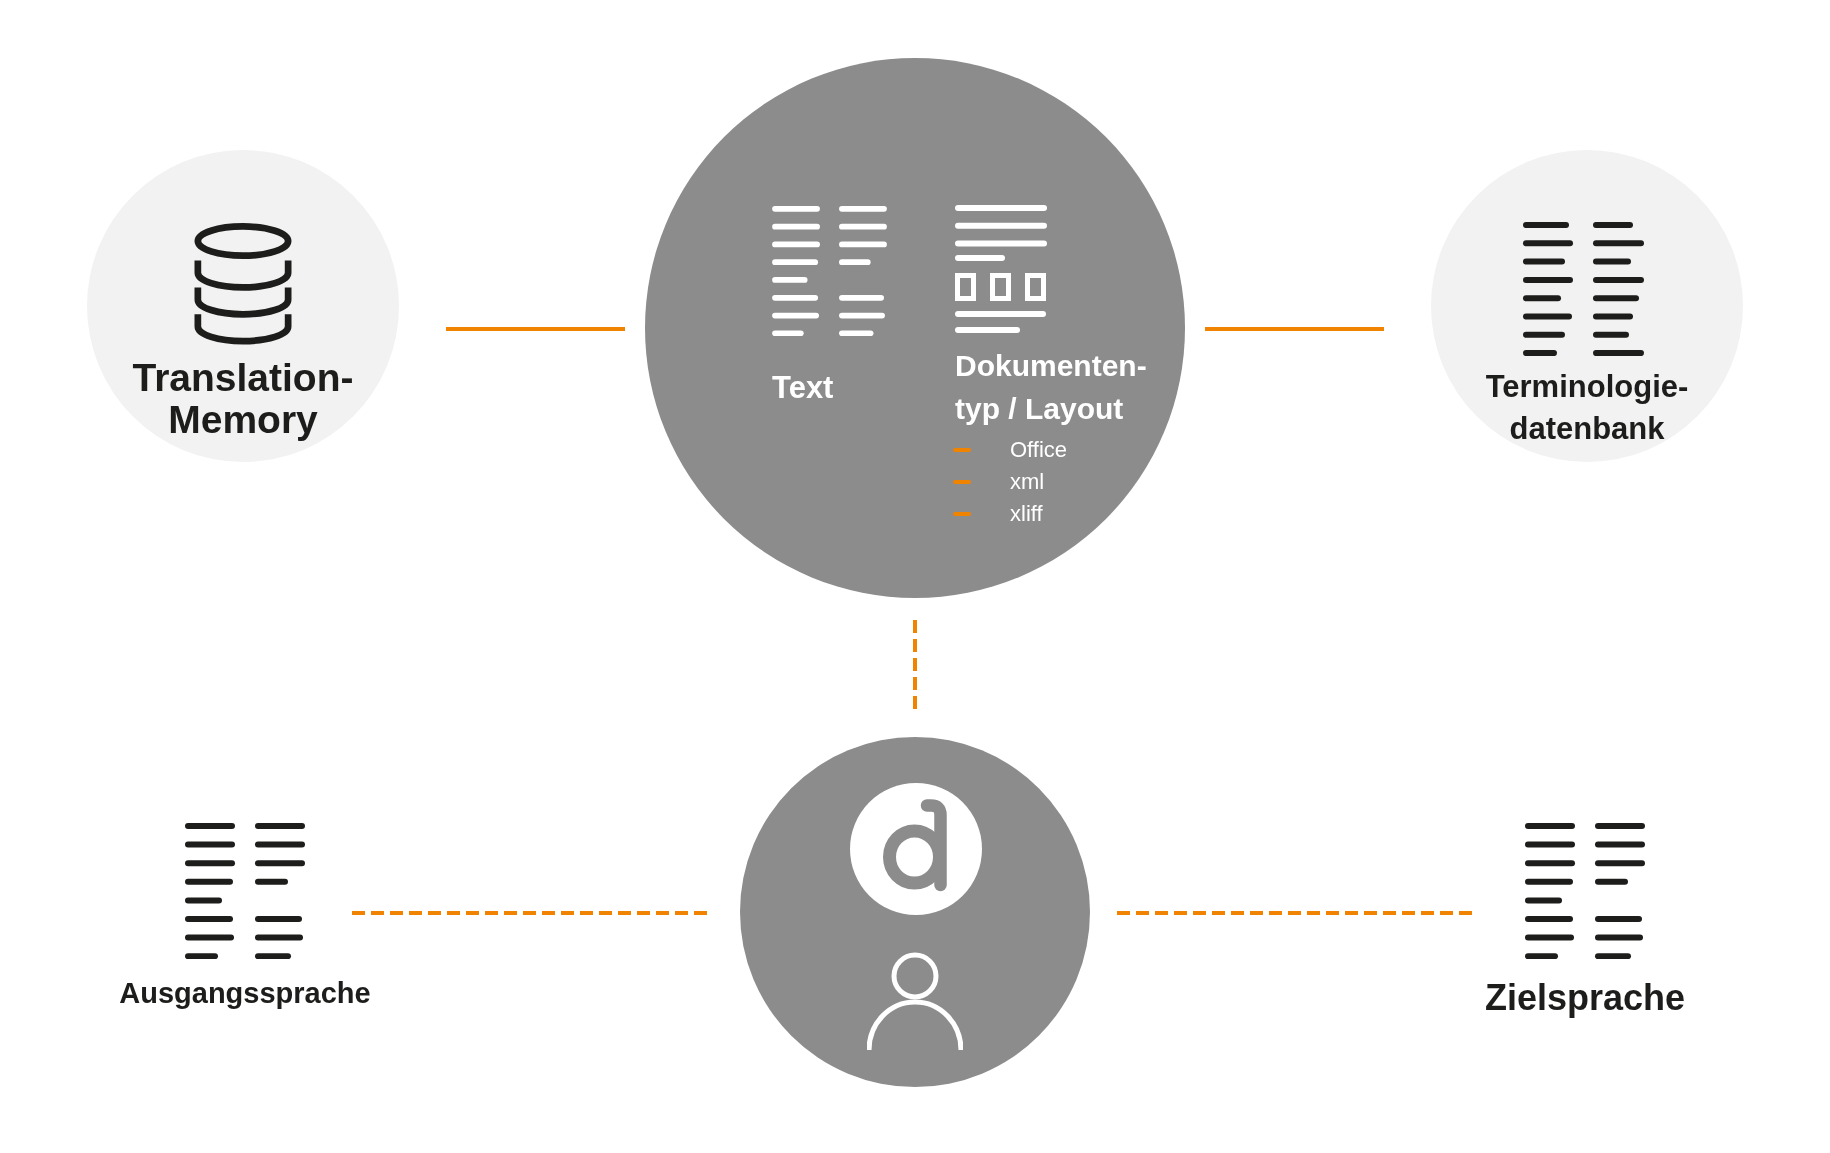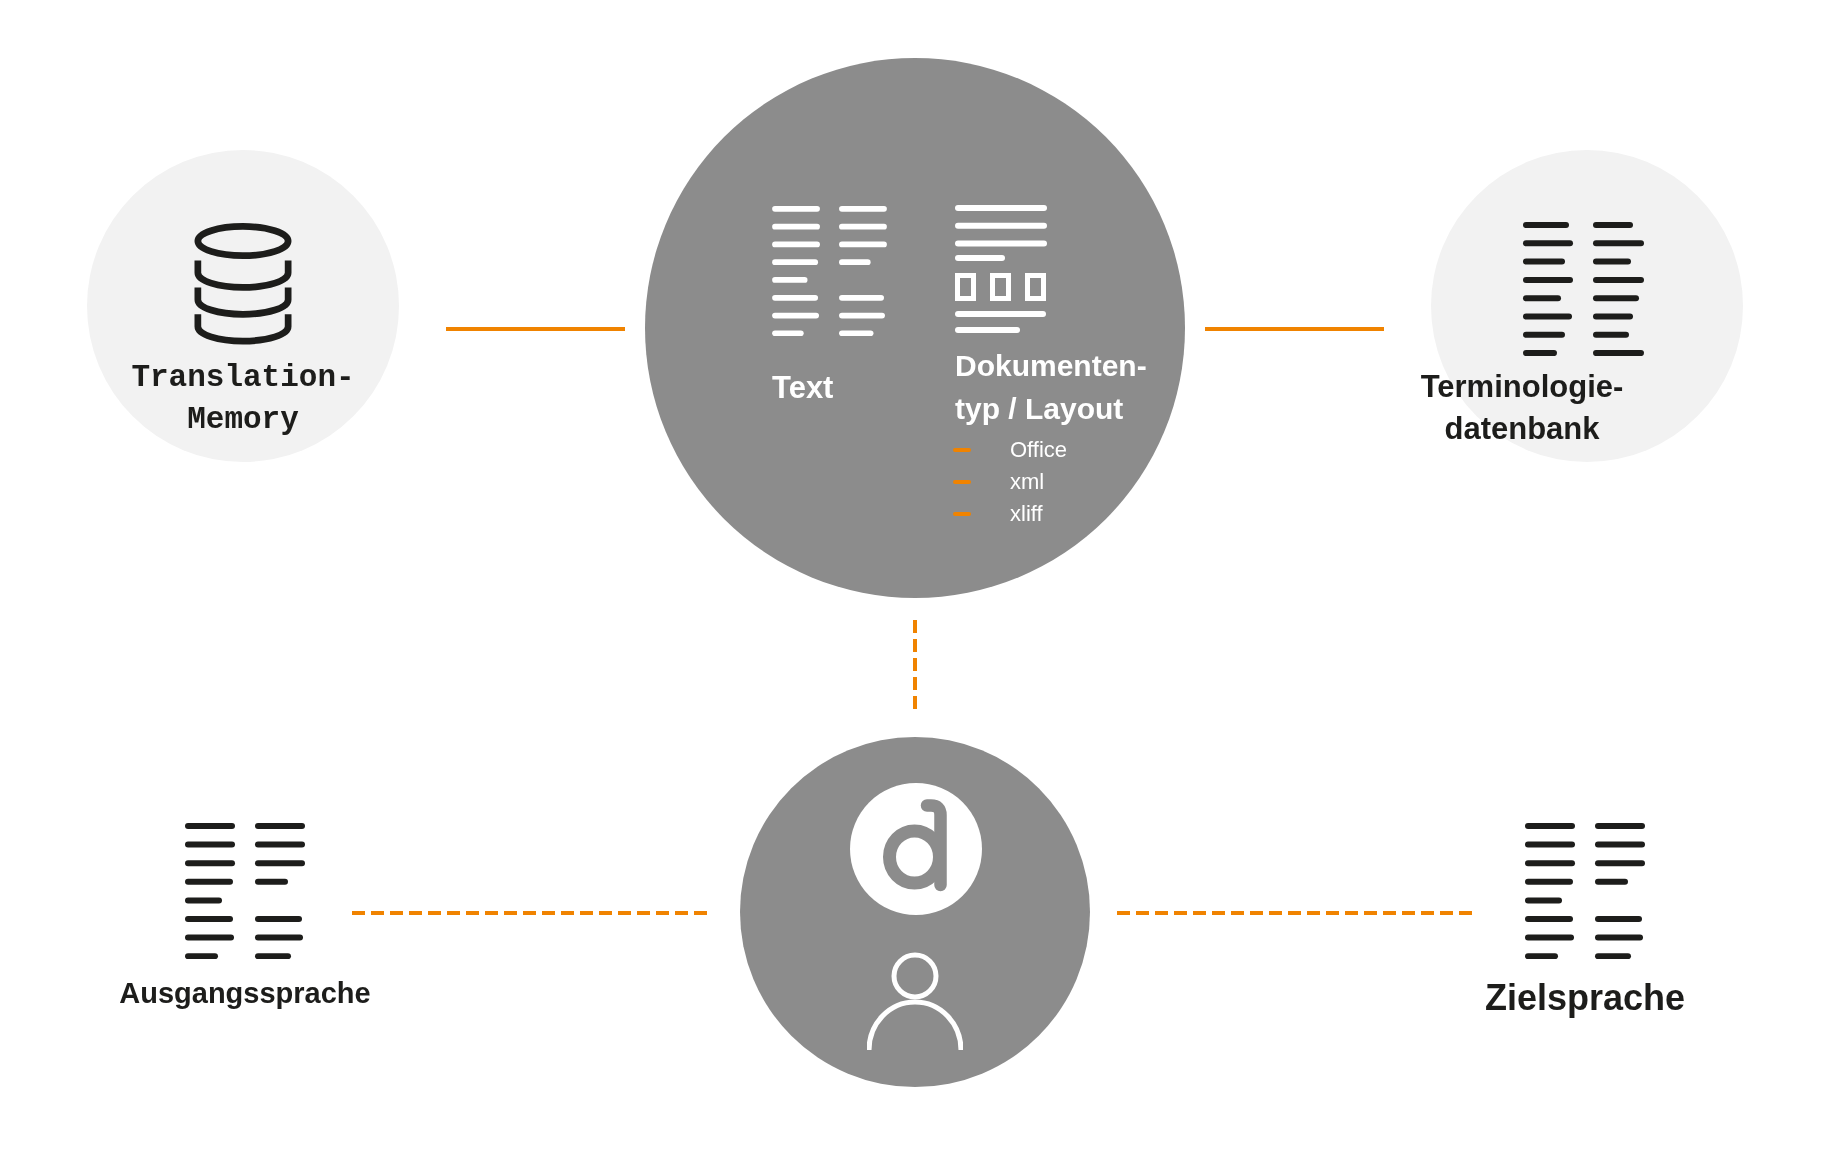--- a/index.html
+++ b/index.html
@@ -27,22 +27,22 @@
                font-size:31px; }
   .text-label { left:772px; top:346px; font-size:31px;margin-top:24px; }
   .doc-label  { left:955px; top:344px; font-size:30px; line-height:43px; }
 
   .fmt-list { left:953px; top:434px; }
   .fmt-row  { height:32px; display:flex; align-items:center;gap:29px; }
   .fmt-dash { display:inline-block; width:18px; height:4px; background:#F08300;
               border-radius:2px; margin-right:10px; flex:0 0 auto; }
   .fmt-txt  { color:#ffffff; font-size:22px; font-weight:normal; }
 
-  .tm-label   { left:87px;   top:357px; width:312px; font-size:31px; line-height:42px;font-family:Liberation Mono, monospace; }
-  .term-label { left:1366px; top:366px; width:312px; font-size:31px; line-height:42px; }
+  .tm-label   { left:87px;   top:357px; width:312px; font-size:39px; line-height:42px; }
+  .term-label { left:1431px; top:366px; width:312px; font-size:31px; line-height:42px; }
   .src-label  { left:60px;   top:977px; width:370px; font-size:29px; }
   .tgt-label  { left:1400px; top:977px; width:370px; font-size:36px; }
 
   svg { display:block; }
 </style>
 </head>
 <body>
 
 <div class="canvas">
 

